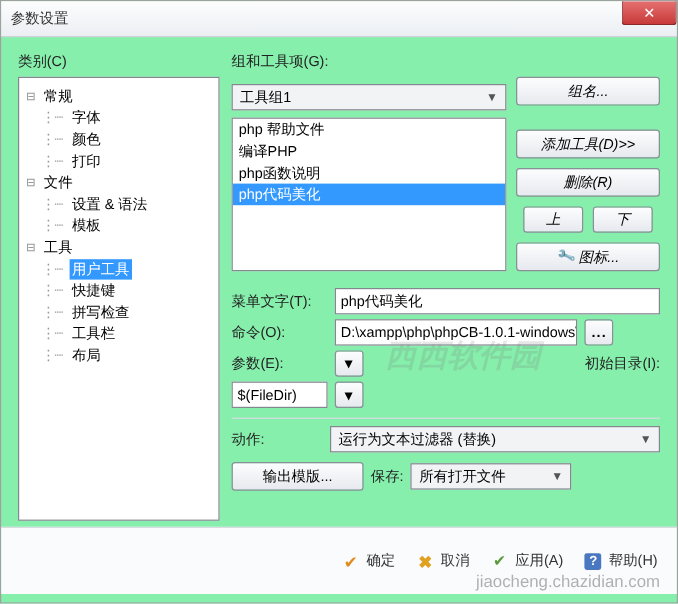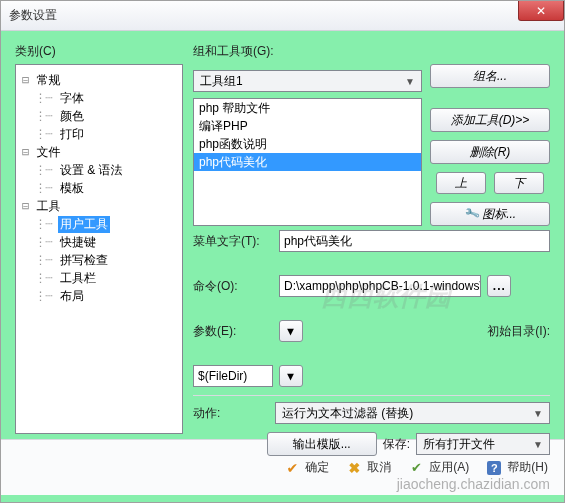--- a/index.html
+++ b/index.html
@@ -22,28 +22,28 @@
 .sidebtns { width: 120px; display: flex; flex-direction: column; gap: 8px; font-style: italic; }
 .btn { height: 24px; border: 1px solid #8a8f98; background: linear-gradient(#fdfdfe, #e6e9ee); border-radius: 3px; display: flex; align-items: center; justify-content: center; cursor: pointer; padding: 0 6px; white-space: nowrap; }
 .btn.small { height: 22px; }
 .select { height: 22px; border: 1px solid #828790; background: #f2f3f5; display: flex; align-items: center; justify-content: space-between; padding: 0 6px; cursor: pointer; }
 .select .arrow { font-size: 10px; color: #555; }
 .listbox { border: 1px solid #828790; height: 128px; margin-top: 6px; background: #fff; overflow: hidden; }
 .listitem { padding: 1px 5px; color: #000; cursor: default; line-height: 16px; }
 .listitem.sel { background: #3399ff; color: #fff; }
 .updown { display: flex; gap: 8px; justify-content: center; }
 .updown .btn { width: 50px; }
-.formgrid { margin-top: 4px; display: grid; grid-template-columns: 80px 1fr auto; gap: 23px 6px; align-items: center; }
+.formgrid { margin-top: 14px; display: grid; grid-template-columns: 80px 1fr auto; gap: 4px 6px; align-items: center; }
 .formlabel { text-align: left; color: #222; white-space: nowrap; }
 .input { height: 22px; border: 1px solid #828790; padding: 0 4px; background: #fff; color: #000; display: flex; align-items: center; overflow: hidden; white-space: nowrap; }
 .dotbtn { width: 24px; height: 22px; border: 1px solid #8a8f98; background: linear-gradient(#fdfdfe, #e6e9ee); border-radius: 3px; display: flex; align-items: center; justify-content: center; cursor: pointer; font-weight: bold; letter-spacing: 1px; }
 .sep { border-top: 1px solid #d8dbe0; margin: 8px 0 6px 0; }
 .actionrow { display: flex; align-items: center; gap: 8px; }
 .actionrow .select { flex: 1; }
-.row2 { display: flex; align-items: center; gap: 6px; margin-top: 8px; justify-content: flex-end; }
+.row2 { display: flex; align-items: center; gap: 6px; margin-top: 8px; justify-content: flex-start; }
 .footer { border-top: 1px solid #d8dbe0; height: 56px; display: flex; align-items: center; justify-content: flex-end; gap: 18px; padding: 0 16px; background: #fafbfc; }
 .fbtn { display: flex; align-items: center; gap: 6px; cursor: pointer; color: #333; }
 .ico { width: 14px; height: 14px; display: inline-flex; align-items: center; justify-content: center; }
 .ico-check { color: #e08a1a; font-size: 14px; }
 .ico-x { color: #e0a020; font-size: 14px; font-weight: bold; }
 .ico-apply { color: #5a9a3a; font-size: 13px; }
 .ico-help { width: 14px; height: 14px; background: #4a78c0; color: #fff; border-radius: 2px; font-size: 11px; font-weight: bold; }
 .wrench { transform: rotate(-30deg); color: #666; }
 .watermark { position: absolute; pointer-events: none; opacity: 0.18; font-size: 26px; font-weight: bold; font-style: italic; color: #777; }
 .wm1 { top: 250px; left: 320px; margin-top: 28px; }

